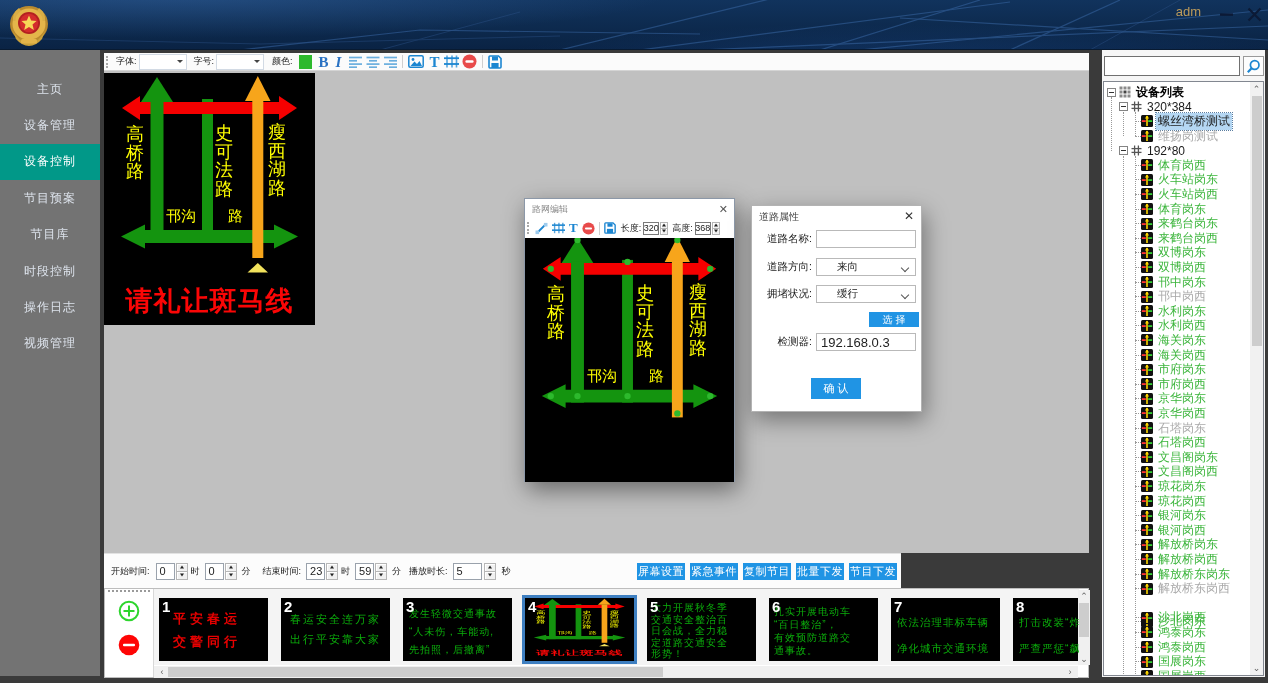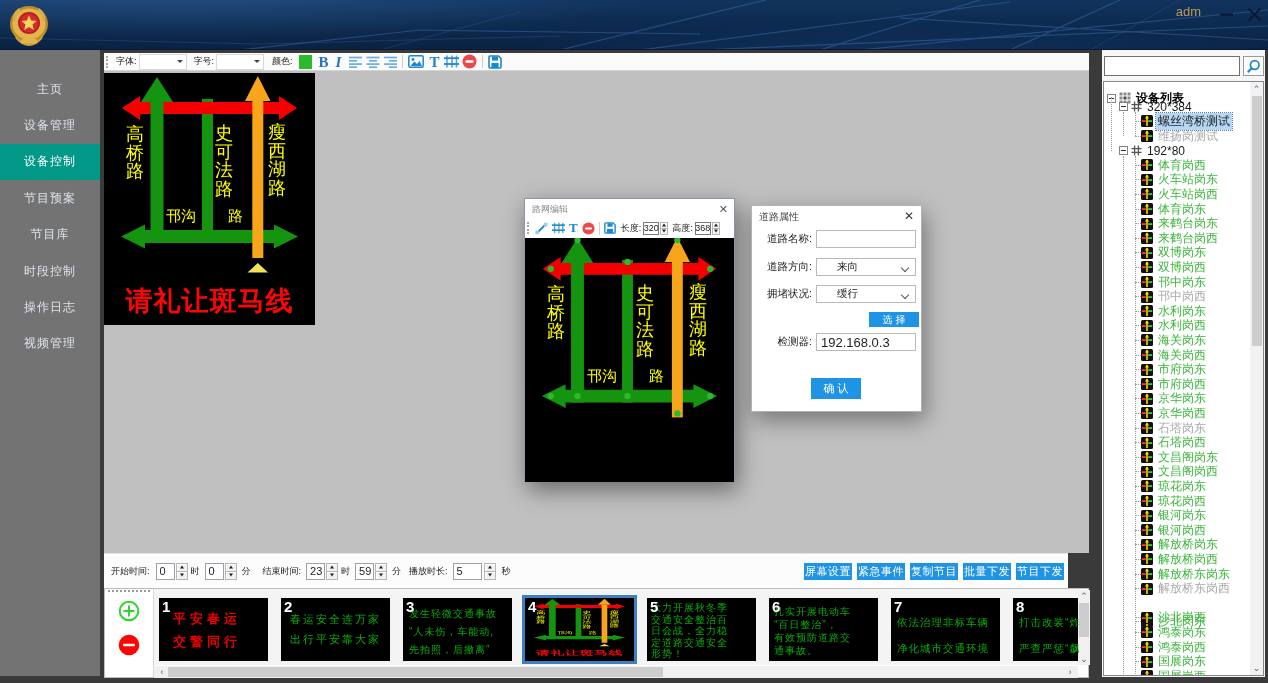--- a/index.html
+++ b/index.html
@@ -87,21 +87,21 @@
   .d-input { width:100px; height:18px; border:1px solid #b9b9b9; background:#fff; font-size:11px; padding:0 4px;
     font-family:"Liberation Sans", sans-serif; color:#222; display:flex; align-items:center; }
   .d-select { width:100px; height:18px; border:1px solid #b9b9b9; background:#fff; position:relative;
     display:flex; align-items:center; padding-left:20px; }
   .d-select:after { content:""; position:absolute; right:7px; top:6px; width:5px; height:5px;
     border-right:1.2px solid #555; border-bottom:1.2px solid #555; transform:rotate(45deg); }
   .btn-blue { background:#2094e4; color:#fff; border:none; display:flex; align-items:center; justify-content:center;
     cursor:pointer; font-family:"Liberation Sans", sans-serif; }
 
   
-  .control-bar { position:absolute; left:104px; top:553px; width:964px; height:35px; background:#fcfcfc;
+  .control-bar { position:absolute; left:104px; top:553px; width:797px; height:35px; background:#fcfcfc;
     border-top:1px solid #e2e2e2; display:flex; align-items:center; font-size:9px; color:#222; }
   .cb-label { margin-left:5px; white-space:nowrap; }
   .cb-label.first { margin-left:7px; }
   .control-bar .spin { margin-left:5px; }
   .control-bar .spin[data-name="start-hour-spinner"] { margin-left:6px; }
   .control-bar .spin .val { width:19px; height:17px; font-size:11px; justify-content:flex-start; padding-left:3px; border-color:#9aa2ac; }
   .control-bar .cb-label[data-name="hour-label"] { margin-left:3px; }
   .control-bar .cb-label[data-name="minute-label"] { margin-left:5px; }
   .control-bar .spin .btns { height:17px; width:12px; }
   .cb-btn { width:48px; height:17px; font-size:11px; margin-left:5px; letter-spacing:0.5px; }
@@ -596,21 +596,21 @@
 
 <div class="right-panel" data-name="device-panel">
   <input class="search-input" type="text" data-name="device-search-input" value="" style="">
   <div class="search-btn" data-name="device-search-button">
     <svg data-name="search-icon" width="15" height="15" viewBox="0 0 15 15">
         <circle cx="8.7" cy="6" r="4.3" fill="none" stroke="#1c86d1" stroke-width="1.7"></circle>
         <line x1="5.6" y1="9.3" x2="1.8" y2="13.2" stroke="#1c86d1" stroke-width="2.2"></line>
       </svg>
   </div>
   <div class="tree-box" data-name="device-tree" id="tree-box">
-      <div class="tree-row" data-name="tree-node-设备列表" style="top: 9px;">
+      <div class="tree-row" data-name="tree-node-设备列表" style="top: 3px;">
         <span class="expander" data-name="collapse-icon" style="margin-left:3px;"></span>
         <svg data-name="device-list-icon" width="12" height="12" viewBox="0 0 12 12" style="flex:none;margin-right:3px;">
           <g fill="#8a8a8a">
             <rect x="0.5" y="0.5" width="3" height="3"></rect>
             <rect x="4.5" y="0.5" width="3" height="3"></rect>
             <rect x="8.5" y="0.5" width="3" height="3"></rect>
             <rect x="0.5" y="4.5" width="3" height="3"></rect>
             <rect x="8.5" y="4.5" width="3" height="3"></rect>
             <rect x="0.5" y="8.5" width="3" height="3"></rect>
             <rect x="4.5" y="8.5" width="3" height="3"></rect>

